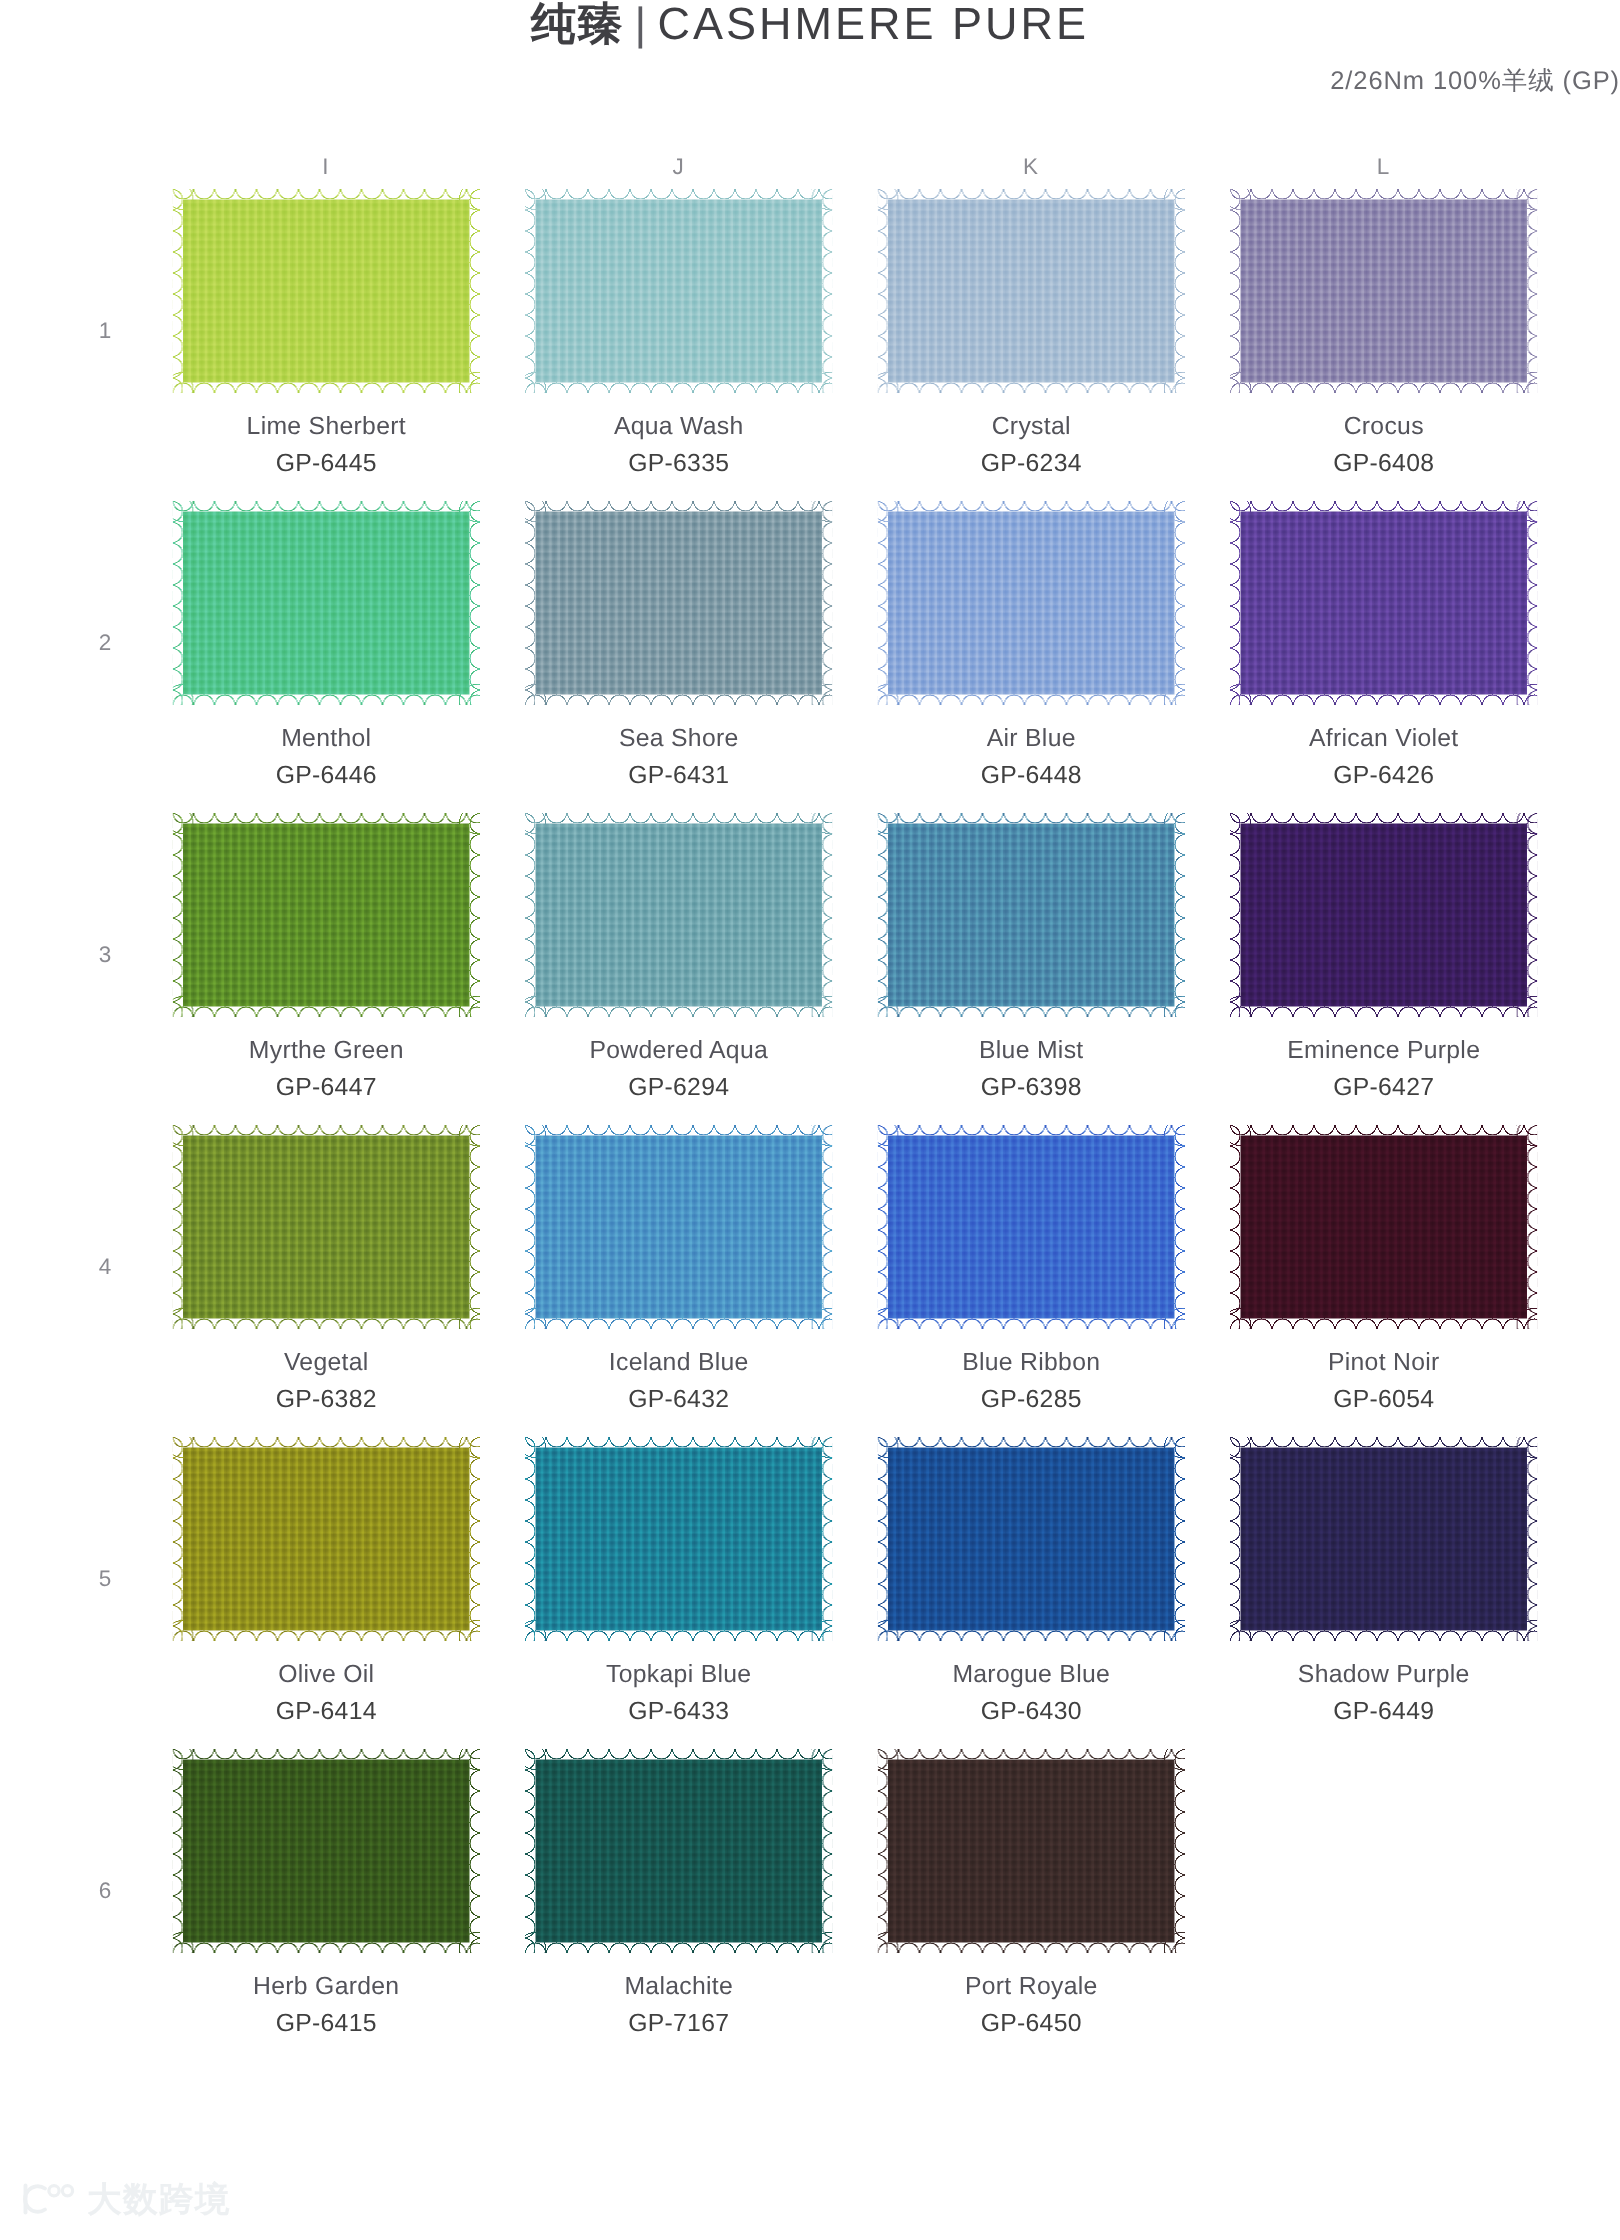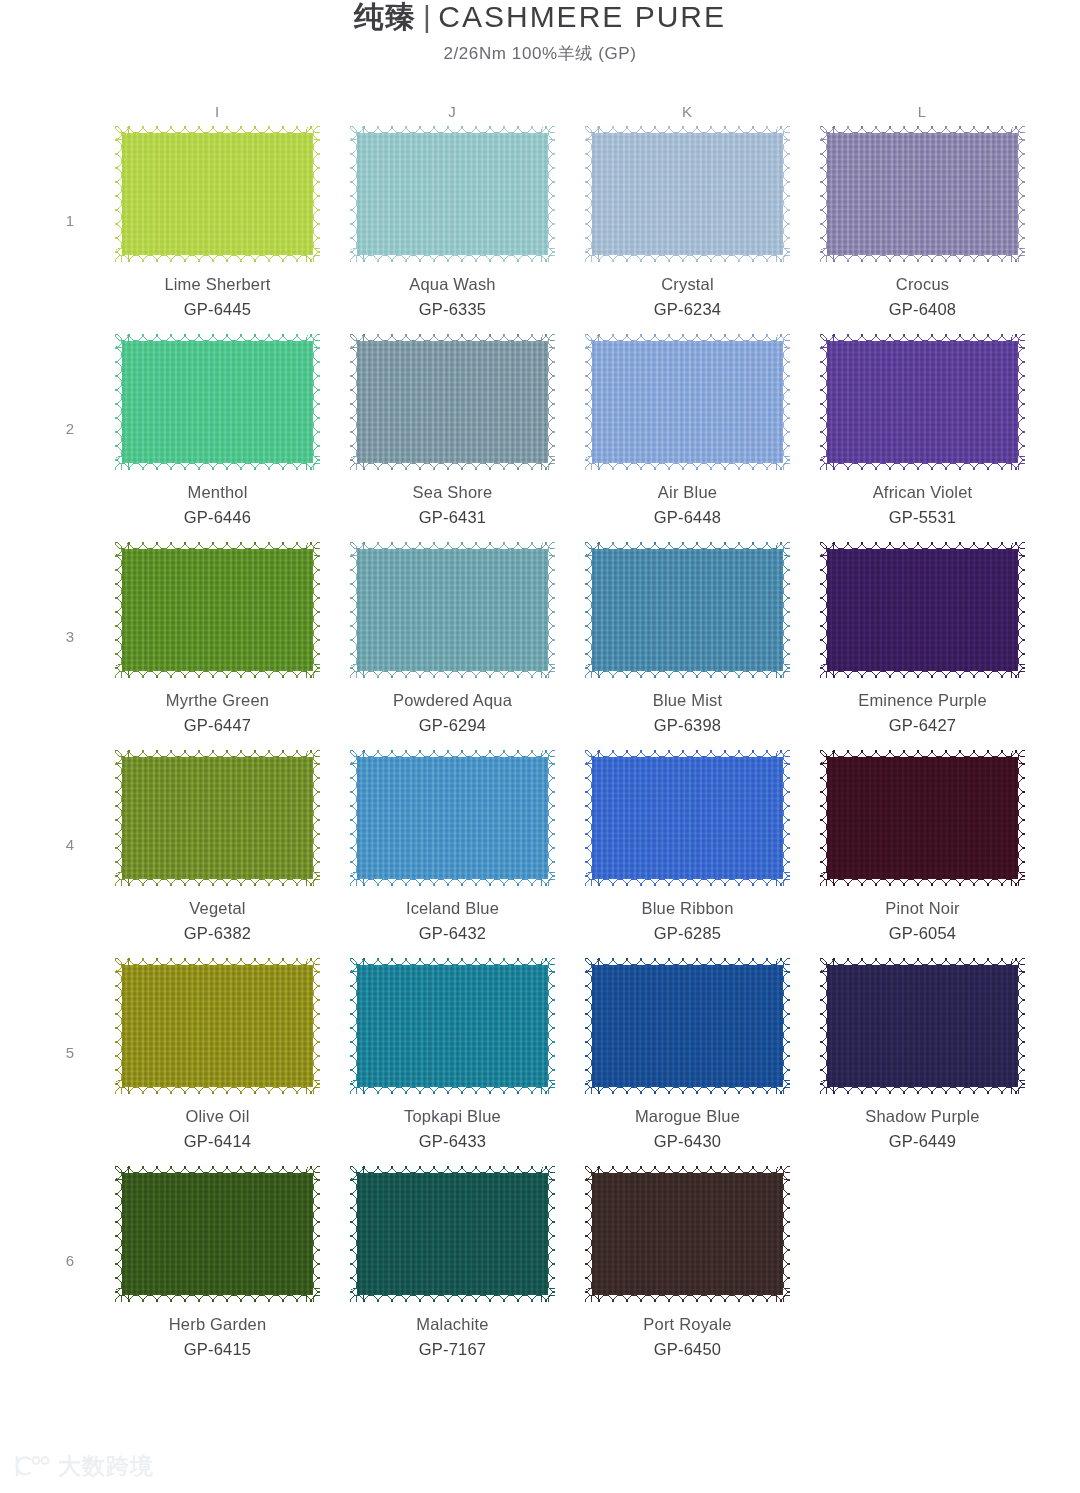--- a/index.html
+++ b/index.html
@@ -40,20 +40,21 @@
   .title-en {
     font-weight: 400;
     letter-spacing: 2.0px;
   }
   .subtitle {
     margin-top: 9px;
     font-size: 17px;
     font-weight: 400;
     color: #6a6a70;
     letter-spacing: 0.6px;
+    text-align: right;
   }
 
   
   .grid-wrap {
     position: relative;
     margin: 0 auto;
     width: 1000px;
   }
   .col-head-row {
     display: flex;
@@ -273,21 +274,21 @@
           <div class="name">Air Blue</div>
           <div class="code">GP-6448</div>
         </div>
         <div class="cell">
           <div class="swatch">
             <div class="fab" style="background-color: rgb(91, 63, 151);">
                 <div class="knit"></div>
               </div>
           </div>
           <div class="name">African Violet</div>
-          <div class="code">GP-5531</div>
+          <div class="code">GP-6426</div>
         </div>
       </div>
     </div>
 
     <div class="row">
       <div class="row-num">3</div>
       <div class="cells">
         <div class="cell">
           <div class="swatch">
             <div class="fab" style="background-color: rgb(90, 140, 40);">

